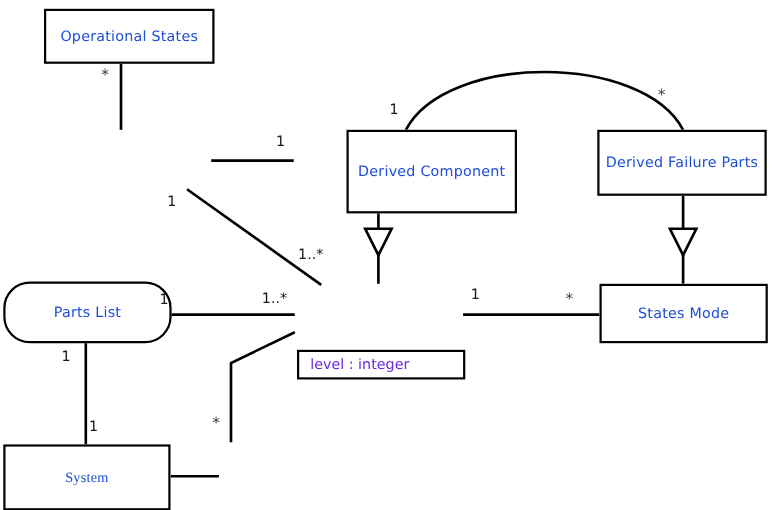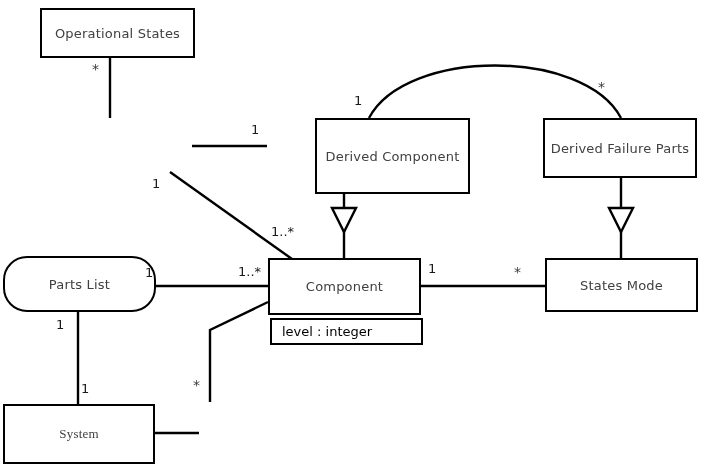--- a/index.html
+++ b/index.html
@@ -27,37 +27,37 @@
     box-sizing: border-box;
     border: 2px solid #000000;
     background: #ffffff;
     display: flex;
     align-items: center;
     justify-content: center;
     z-index: 5;
   }
   .uml-name {
     font-size: 13px;
-    color: #404040;
+    color: #1d4ed8;
     letter-spacing: 0.2px;
     white-space: nowrap;
     text-align: right;
   }
   .uml-attr-box {
     position: absolute;
     box-sizing: border-box;
     border: 2px solid #000000;
     background: #ffffff;
     display: flex;
     align-items: center;
     z-index: 5;
   }
   .uml-attr {
     font-size: 13px;
-    color: #000000;
+    color: #6d28d9;
     white-space: nowrap;
     padding-left: 10px;
   }
   .mult {
     position: absolute;
     font-size: 13px;
     color: #1a1a1a;
     white-space: nowrap;
     z-index: 7;
     background: transparent;
@@ -109,23 +109,20 @@
   </div>
 
   <div class="uml-class" style="left:543px; top:118px; width:154px; height:60px;">
     <span class="uml-name">Derived Failure Parts</span>
   </div>
 
   <div class="uml-class" style="left:3px; top:256px; width:153px; height:56px;border-radius:24px;">
     <span class="uml-name">Parts List</span>
   </div>
 
-  <div class="uml-class" style="left:268px; top:258px; width:153px; height:57px;">
-    <span class="uml-name">Component</span>
-  </div>
 
   <div class="uml-attr-box" style="left:270px; top:318px; width:153px; height:27px;">
     <span class="uml-attr">level : integer</span>
   </div>
 
   <div class="uml-class" style="left:545px; top:258px; width:153px; height:54px;">
     <span class="uml-name">States Mode</span>
   </div>
 
   <div class="uml-class" style="left:3px; top:404px; width:152px; height:60px;font-family:Liberation Serif, serif;">

